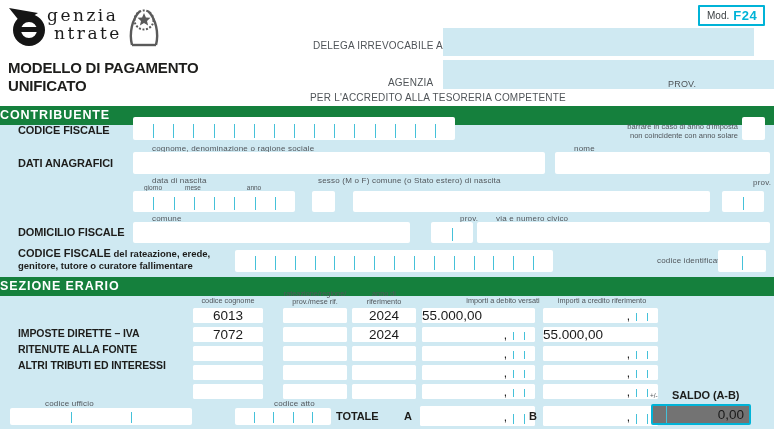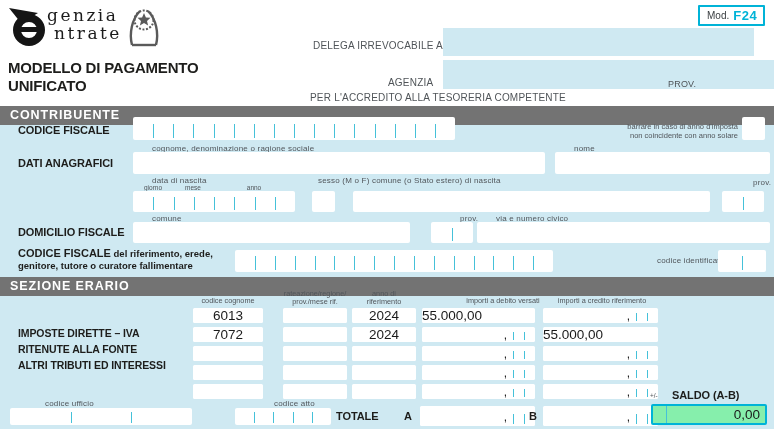--- a/index.html
+++ b/index.html
@@ -1,21 +1,21 @@
 <!DOCTYPE html>
 <html><head>
 <meta charset="utf-8">
 <style>
   html,body{margin:0;padding:0;background:#fff;}
   .page{position:relative;width:774px;height:429px;background:#fff;overflow:hidden;
         font-family:"Liberation Sans",sans-serif;color:#1d1d1b;}
   .abs{position:absolute;}
   .bg{left:0;top:106px;width:774px;height:323px;background:#cfe9f2;}
-  .band{left:0;width:774px;height:19px;background:#737373;color:#fff;font-weight:bold;
-        font-size:12.5px;letter-spacing:.9px;line-height:19px;padding-left:10px;box-sizing:border-box;}
+  .band{left:0;width:774px;height:19px;background:#15803d;color:#fff;font-weight:bold;
+        font-size:12.5px;letter-spacing:.9px;line-height:19px;box-sizing:border-box;}
   .f{position:absolute;background:#fff;border-radius:2px;}
   .lb{position:absolute;background:#cfe9f2;}
   .seg{display:flex;}
   .seg i{flex:1;position:relative;}
   .seg i + i::before{content:"";position:absolute;left:0;bottom:2px;height:62%;width:1px;background:#45c1d9;}
   .sl{position:absolute;color:#50555a;font-size:8px;letter-spacing:.2px;white-space:nowrap;padding-left:17px;}
   .hl{position:absolute;color:#4f5458;font-size:10px;letter-spacing:.2px;white-space:nowrap;}
   .xs{position:absolute;color:#50555a;font-size:6.5px;text-align:center;}
   .bl{position:absolute;color:#1d1d1b;font-weight:bold;font-size:11px;letter-spacing:-.1px;white-space:nowrap;}
   .bl2{position:absolute;color:#1d1d1b;font-weight:bold;font-size:10.5px;letter-spacing:-.1px;white-space:nowrap;}
@@ -27,21 +27,21 @@
   .amount{text-align:left;padding-right:5px;}
   .amount::before{content:",";position:absolute;right:28px;bottom:-1px;font-size:12px;color:#222;}
   .amount::after{content:"";position:absolute;right:10px;bottom:2px;width:1px;height:52%;
         background:#45c1d9;box-shadow:-11px 0 0 #45c1d9;}
   .amount.filled::before,.amount.filled::after{display:none;}
   .logo-serif{position:absolute;font-family:"DejaVu Serif",serif;font-size:17px;letter-spacing:2.5px;color:#1b1b1b;}
   .badge{position:absolute;left:698px;top:5px;border:2px solid #00b3d7;background:#fff;
          padding:1px 6px 1px 7px;display:flex;align-items:center;gap:4px;border-radius:1px;}
   .badge .m{font-size:10px;color:#3c4043;}
   .badge .v{font-size:13px;font-weight:bold;color:#00b3d7;letter-spacing:.5px;}
-  .saldo{position:absolute;left:651px;top:404px;width:116px;height:21px;background:#86efac;
+  .saldo{position:absolute;left:651px;top:404px;width:100px;height:21px;background:#737373;
          border:2px solid #00b3d7;border-radius:2px;box-sizing:border-box;display:flex;}
   .saldo .sign{width:13px;border-right:1px solid #45c1d9;}
   .saldo .v{flex:1;text-align:right;font-size:13.5px;line-height:17px;padding-right:5px;color:#1a1a1a;}
   .title{position:absolute;left:8px;top:59px;font-weight:bold;font-size:15px;line-height:18px;letter-spacing:-.2px;}
   .title span{display:block;}
 </style>
 </head>
 <body>
 
 <div class="page">
@@ -143,21 +143,21 @@
   <div class="f seg" style="left:431px;top:222px;width:42px;height:21px">
       <i></i>
       <i></i>
     </div>
   <span class="sl" style="left:479px;top:214px">via e numero civico</span>
   <div class="f" style="left:477px;top:222px;width:293px;height:21px"></div>
 
   <span class="bl" style="left:18px;top:226px">DOMICILIO FISCALE</span>
 
   <div class="abs" style="left:18px;top:246px;width:220px;line-height:12px">
-    <span style="font-weight:bold;font-size:11px">CODICE FISCALE</span><span style="font-weight:bold;font-size:9.5px"> del riferimento, erede,</span>
+    <span style="font-weight:bold;font-size:11px">CODICE FISCALE</span><span style="font-weight:bold;font-size:9.5px"> del rateazione, erede,</span>
     <span style="display:block;font-weight:bold;font-size:9.5px">genitore, tutore o curatore fallimentare</span>
   </div>
   <div class="f seg" style="left:235px;top:250px;width:318px;height:22px">
     <i></i>
       <i></i>
       <i></i>
       <i></i>
       <i></i>
       <i></i>
       <i></i>

